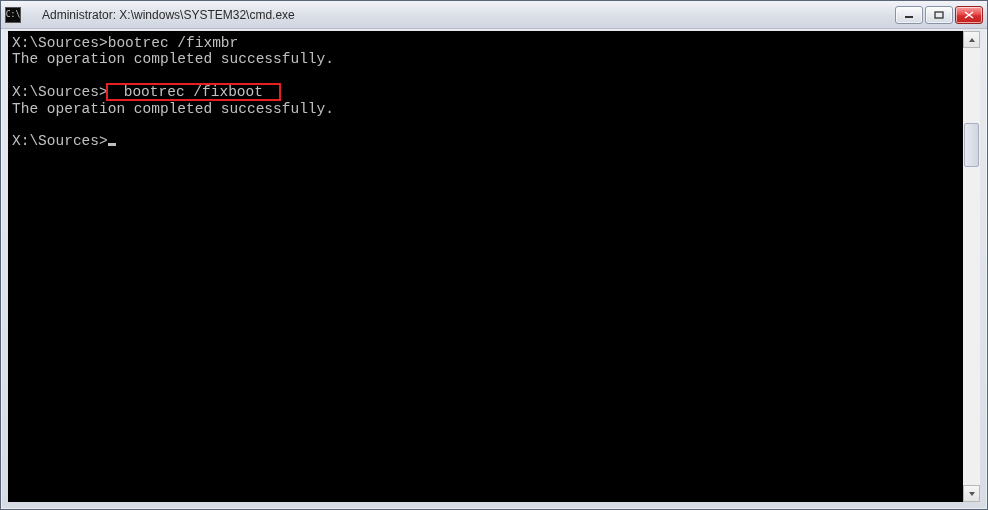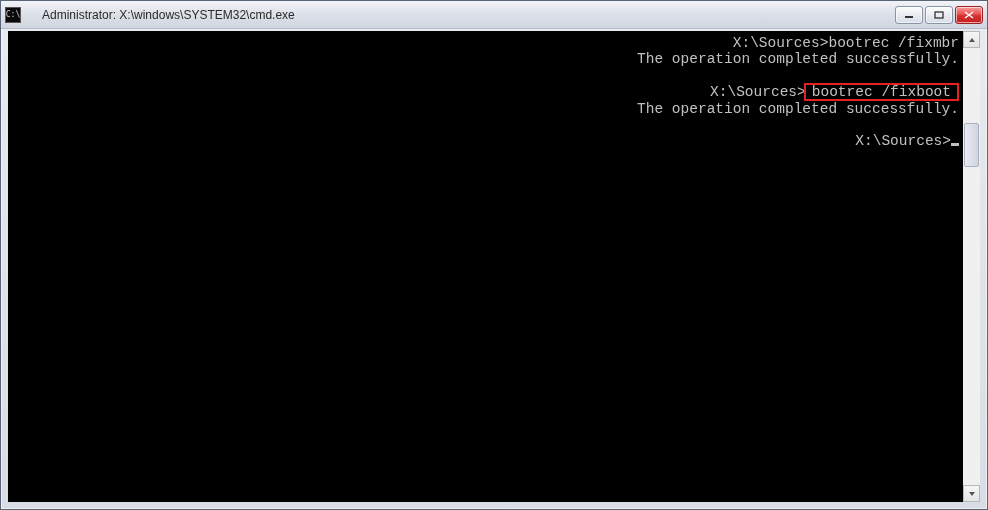--- a/index.html
+++ b/index.html
@@ -90,25 +90,24 @@
       color: #c0c0c0;
       font-family: "Consolas", "Courier New", monospace;
       font-size: 14.5px;
       line-height: 16px;
       padding: 4px 4px;
       white-space: pre;
       overflow: hidden;
     }
     .terminal .line {
       display: block;
-      text-align: right;
     }
     .highlight-box {
       border: 2px solid #e62020;
-      padding: 0 6px;
+      padding: 0 16px;
       margin-left: -2px;
       display: inline-block;
       line-height: 14px;
     }
     .cursor {
       display: inline-block;
       background: #c0c0c0;
       width: 8px;
       height: 3px;
       vertical-align: -1px;

